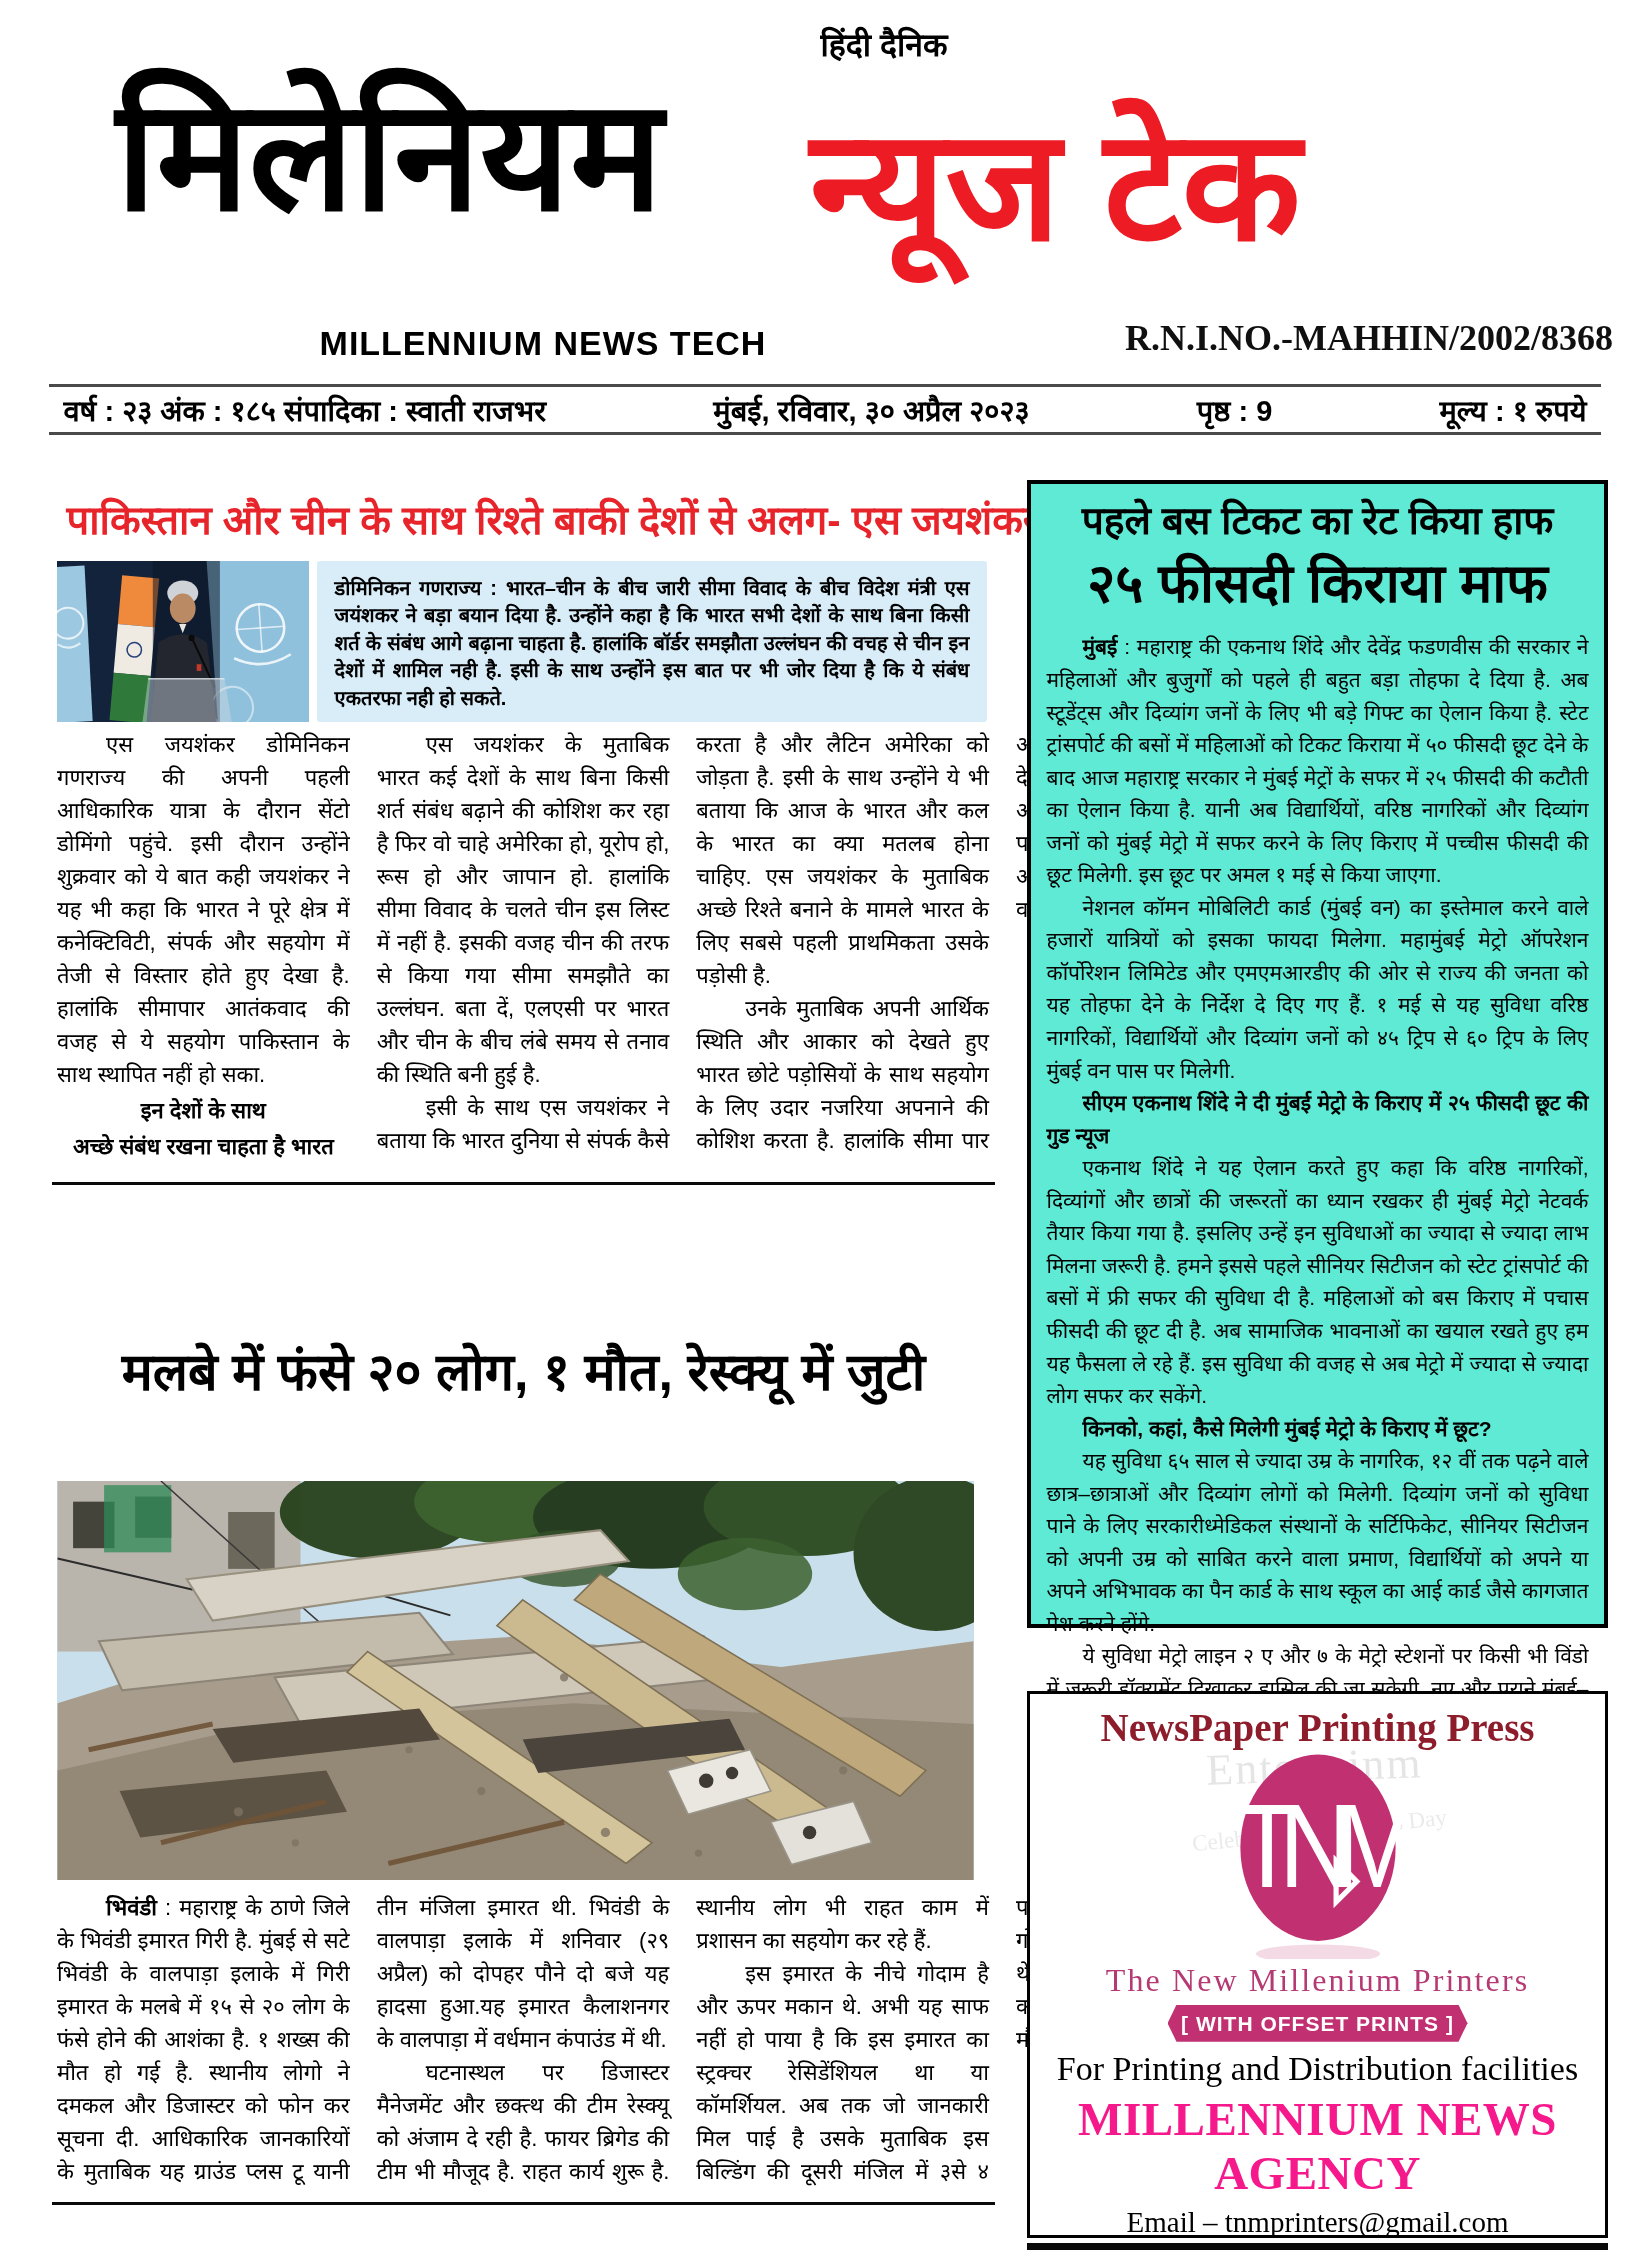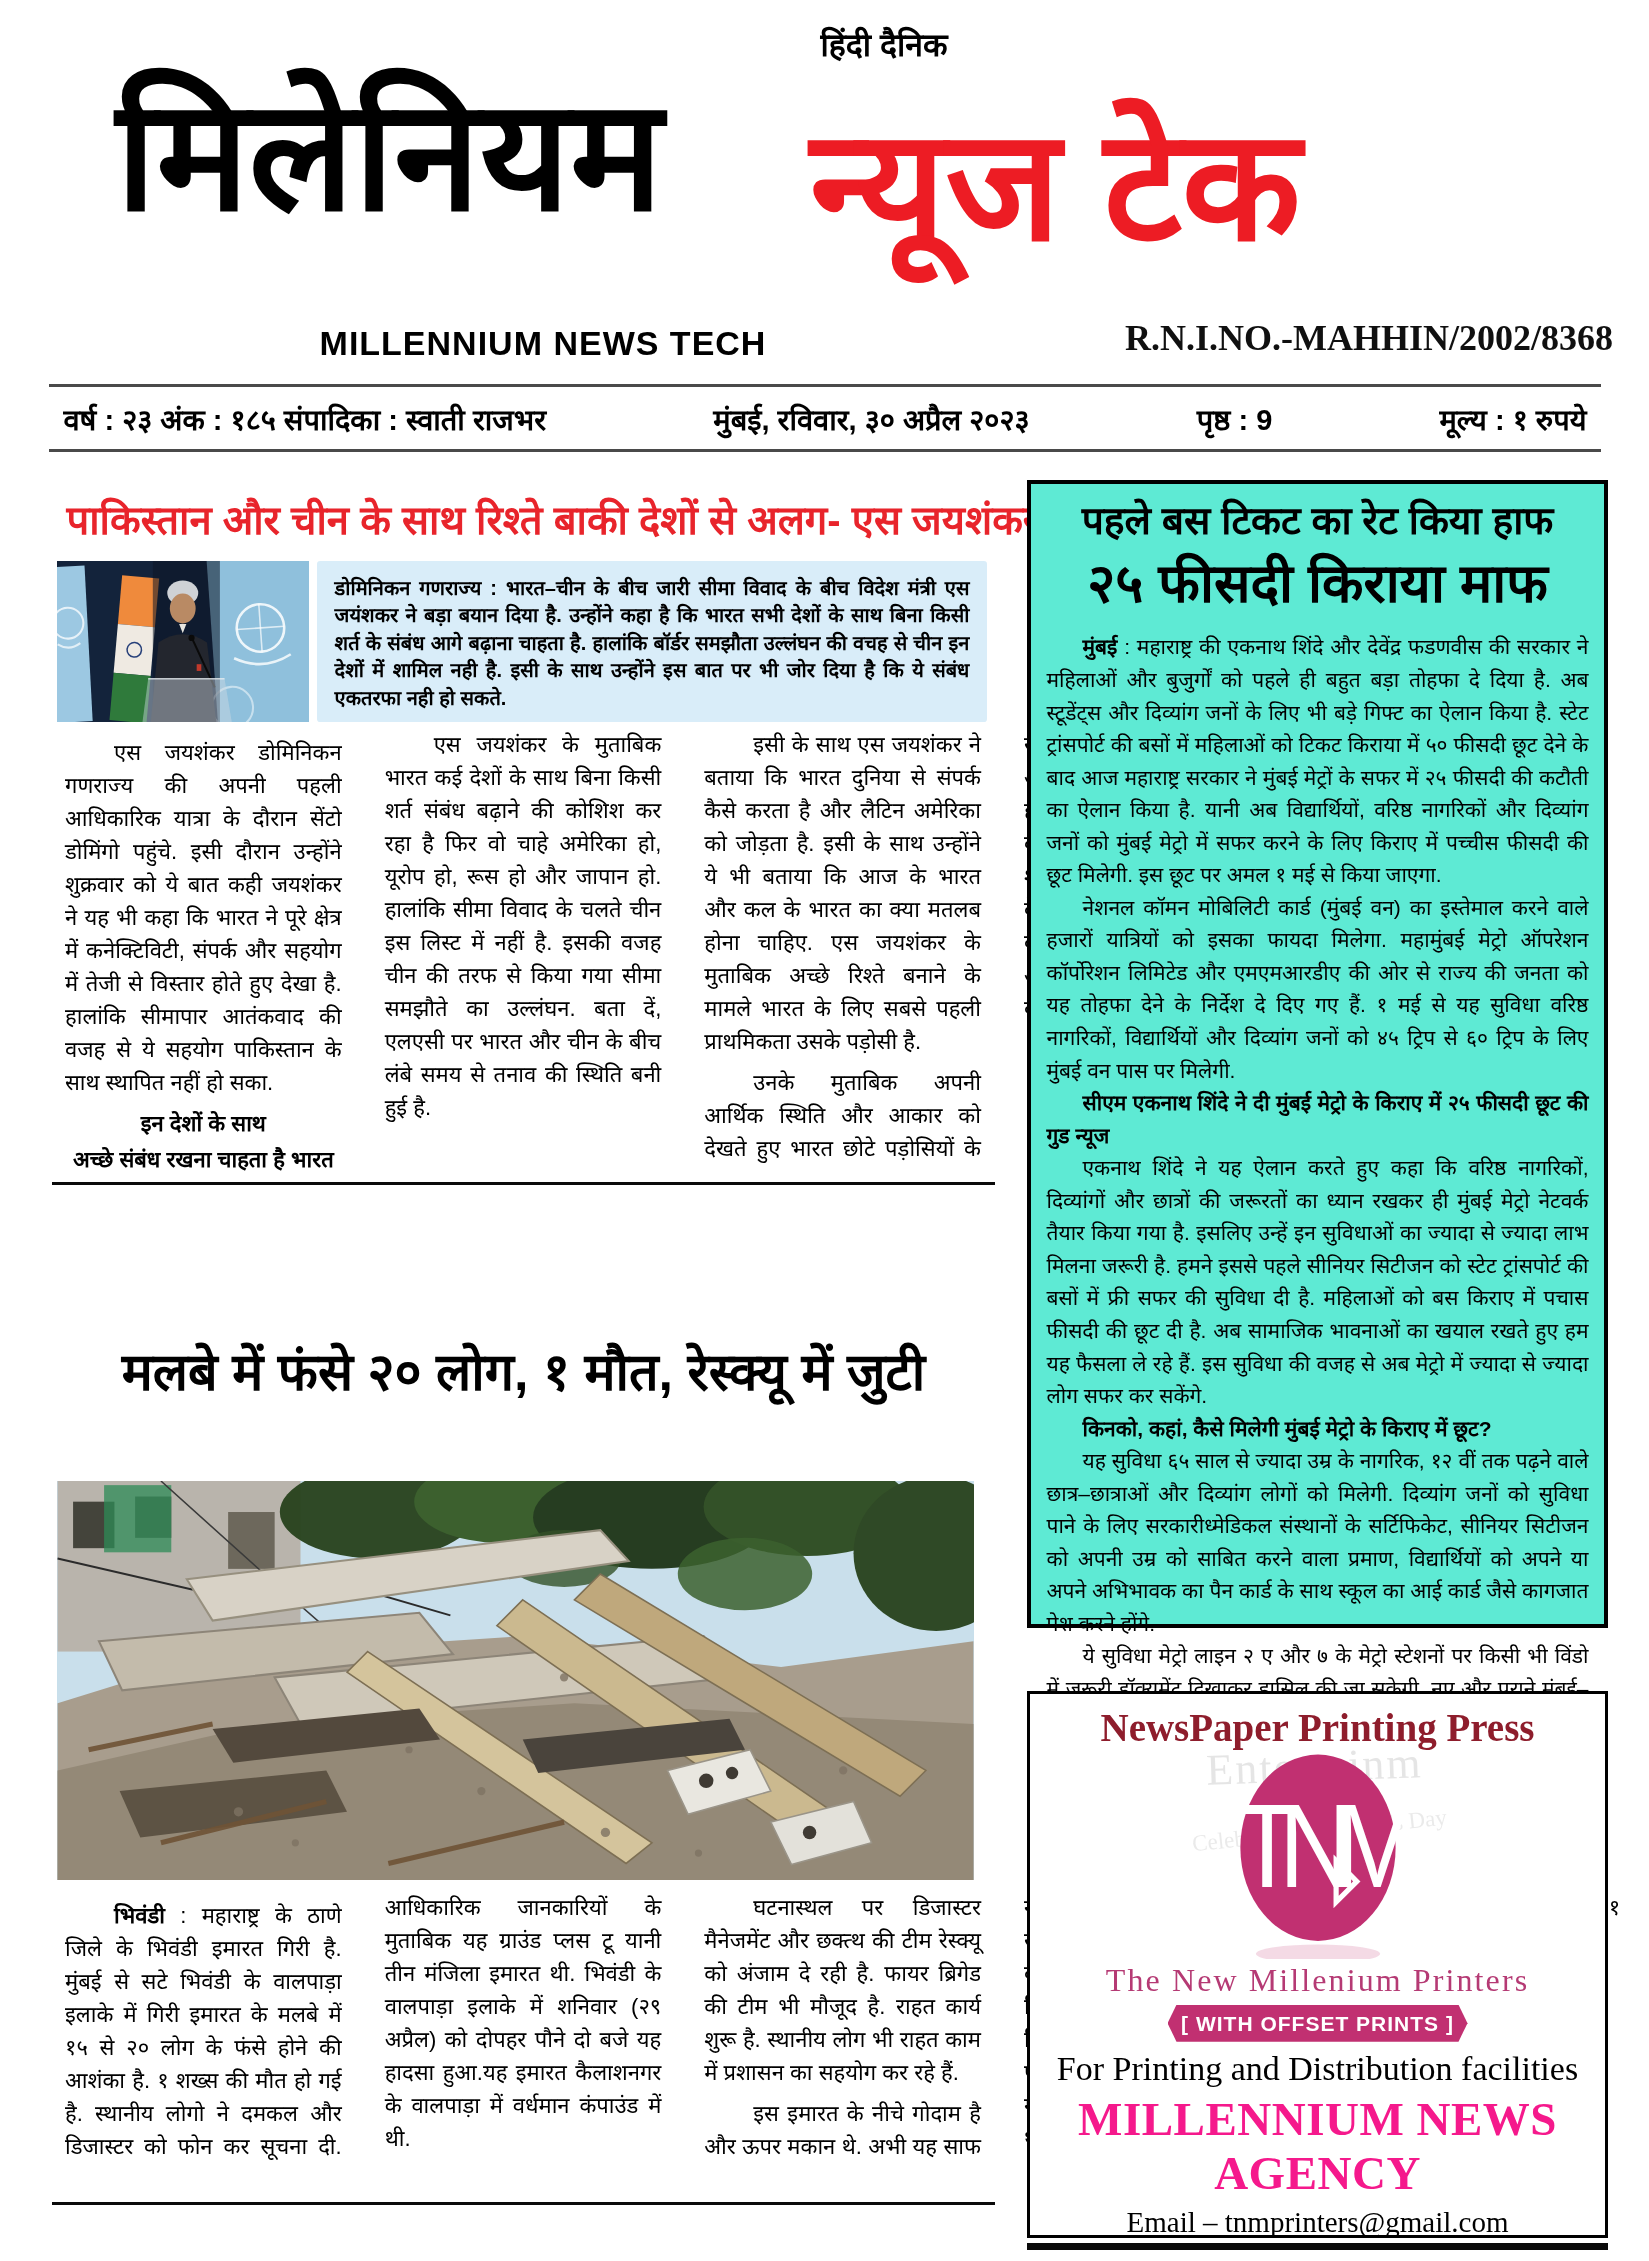--- a/index.html
+++ b/index.html
@@ -8,33 +8,33 @@
   .abs{position:absolute;}
 
   
   .tagline{left:760px;top:22px;width:248px;text-align:center;font-size:32px;font-weight:bold;}
   .title-black{left:116px;top:9.3px;font-size:155px;font-weight:bold;color:#000;line-height:1.9;white-space:nowrap;}
   .title-red{left:810px;top:62px;font-size:155px;font-weight:bold;color:#ed1c24;line-height:1.6;white-space:nowrap;}
   .subtitle-en{left:310px;top:324px;width:466px;text-align:center;font-size:34px;font-weight:bold;letter-spacing:1px;}
   .rni{left:1125px;top:317px;width:486px;font-family:"Liberation Serif","DejaVu Serif",serif;
        font-weight:bold;font-size:36px;color:#101010;white-space:nowrap;}
 
-  .dateline{left:49px;top:384px;width:1552px;height:68px;border-top:3.6px solid #4a4a4a;border-bottom:3.6px solid #4a4a4a;
+  .dateline{left:49px;top:384px;width:1552px;height:51px;border-top:3.6px solid #4a4a4a;border-bottom:3.6px solid #4a4a4a;
             display:flex;align-items:center;justify-content:space-between;padding:0 14.5px;box-sizing:border-box;
             font-size:29px;font-weight:bold;white-space:nowrap;}
 
   
   .headline1{left:52px;top:480px;width:943px;height:77px;display:flex;align-items:center;
              padding-left:14.5px;box-sizing:border-box;color:#e8242b;font-size:40px;font-weight:bold;white-space:nowrap;}
   .photo1{left:57px;top:561px;width:252px;height:161px;overflow:hidden;background:#13233b;}
   .introbox{left:317px;top:561px;width:670px;height:161px;background:#d9edf9;border-radius:3.1px;
             padding:13.5px 17.6px;box-sizing:border-box;font-size:20px;font-weight:bold;line-height:1.38;text-align:justify;}
   .cols1{left:57px;top:728px;width:932px;height:454px;column-count:3;column-gap:27px;
          font-size:22px;line-height:1.5;text-align:justify;}
-  .cols1 p,.cols2 p{margin:8px;text-indent:49px;}
+  .cols1 p,.cols2 p{margin:0;text-indent:49px;}
   .colsub{font-weight:bold;text-align:center;text-indent:0 !important;margin:3.1px 0 !important;}
   .rule{background:#0a0a0a;}
   .headline2{left:52px;top:1190px;width:943px;text-align:center;color:#ed1c24;font-size:66px;
              font-weight:800;line-height:1.15;white-space:nowrap;}
   .subhead2{left:52px;top:1341px;width:943px;text-align:center;color:#000;font-size:52px;
             font-weight:bold;line-height:1.2;white-space:nowrap;}
   .photo2{left:57px;top:1481px;width:917px;height:399px;overflow:hidden;background:#c9dfeb;}
   .cols2{left:57px;top:1891px;width:932px;height:304px;column-count:3;column-gap:27px;
          font-size:22px;line-height:1.5;text-align:justify;}
   .leadlabel{font-weight:bold;}

